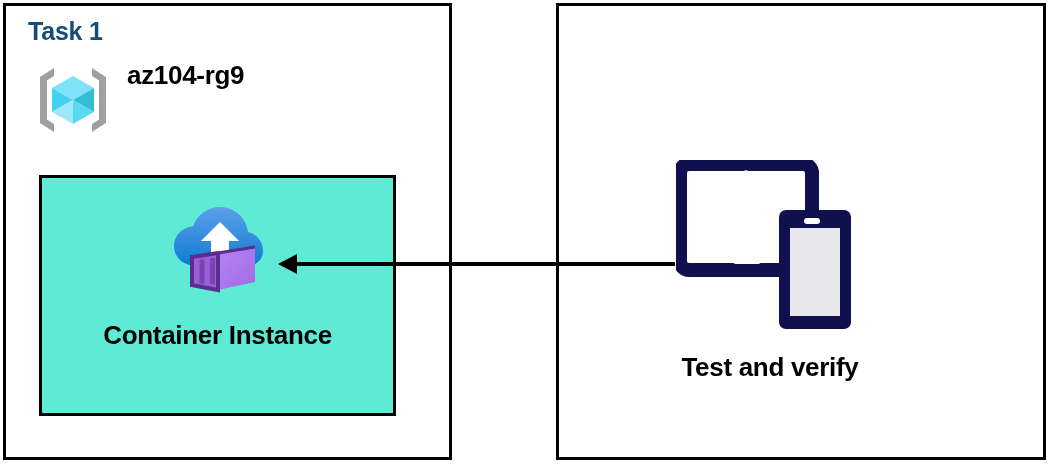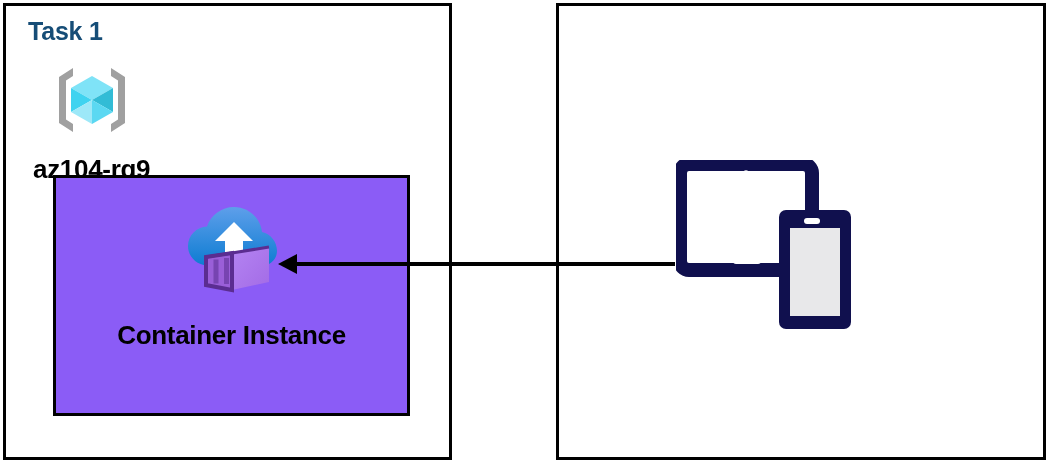--- a/index.html
+++ b/index.html
@@ -41,44 +41,42 @@
   }
   #task1-title { left: 28px; top: 17px; }
   #task2-title { left: 30px; top: 17px; }
 
   
   #rg-row {
     position: absolute;
     left: 33px;
     top: 60px;
     display: flex;
-    align-items: center;
+    align-items: flex-start;
     gap: 14px;
-    flex-direction: column;
   }
   #rg-icon { width: 80px; height: 80px; display: block; }
   #rg-label {
     font-size: 26px;
     font-weight: bold;
     color: #000000;
     letter-spacing: -0.3px;
     white-space: nowrap;
   }
 
   
   #container-box {
     position: absolute;
     left: 39px;
     top: 175px;
     width: 357px;
     height: 241px;
-    background: #8b5cf6;
+    background: #5eead4;
     border: 3px solid #000000;
     box-sizing: border-box;
-    margin-left: 14px;
   }
   #container-icon {
     position: absolute;
     left: 50%;
     top: 22px;
     transform: translateX(-50%);
     width: 96px;
     height: 96px;
     display: block;
   }
@@ -209,20 +207,21 @@
       <rect x="57" y="98" width="28" height="6" rx="3" ry="3" fill="#ffffff"></rect>
 
       <rect x="103" y="50" width="72" height="119" rx="7" ry="7" fill="#10104E"></rect>
 
       <rect x="114" y="68" width="50" height="88" fill="#E8E8EA"></rect>
 
       <rect x="128" y="58" width="16" height="6" rx="3" ry="3" fill="#ffffff"></rect>
     </svg>
   </span>
 
+  <div id="device-label">Test and verify</div>
 
   
   <svg id="connector" viewBox="0 0 420 34" xmlns="http://www.w3.org/2000/svg">
     <line x1="405" y1="16" x2="24" y2="16" stroke="#000000" stroke-width="4"></line>
     <polygon points="8,16 27,6 27,26" fill="#000000"></polygon>
   </svg>
 
 </div>
 
 </body></html>

